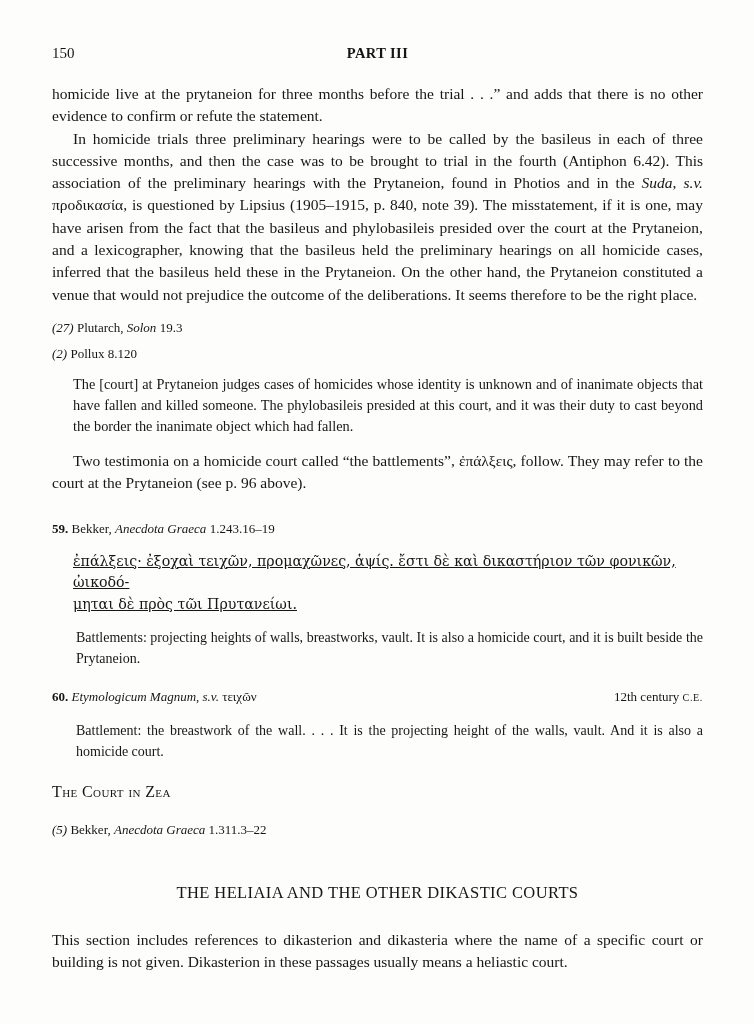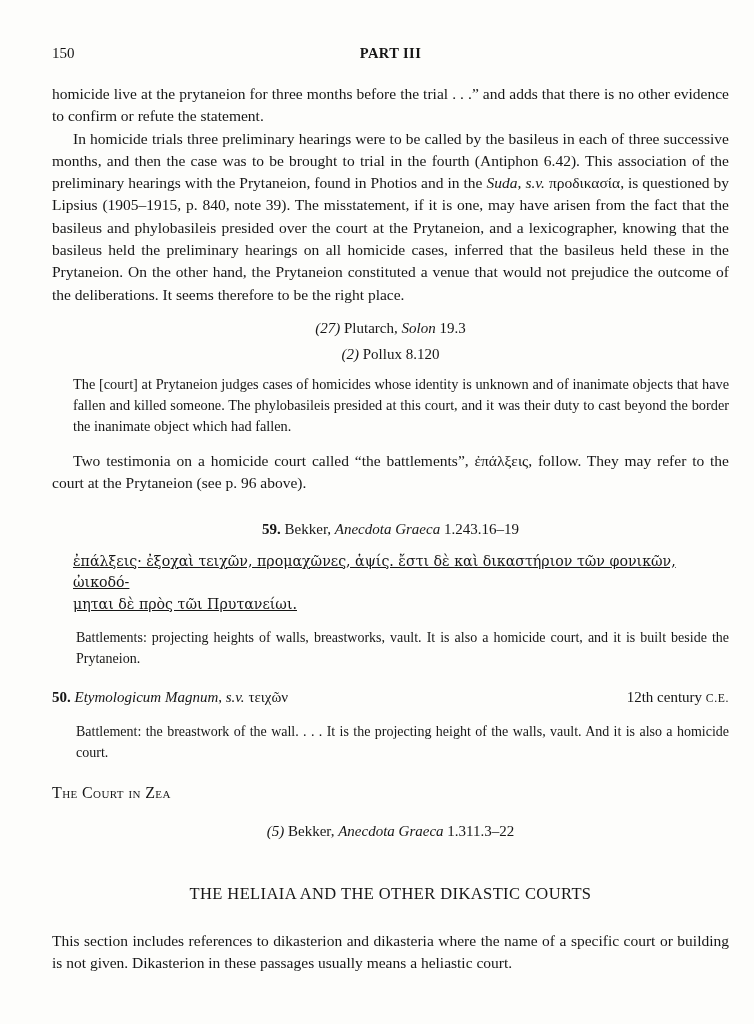--- a/index.html
+++ b/index.html
@@ -12,21 +12,21 @@
     height: 1024px;
     overflow: hidden;
     font-family: "Liberation Serif", "DejaVu Serif", serif;
     color: #161616;
     background: #fdfdfb;
   }
   .page {
     box-sizing: border-box;
     width: 754px;
     height: 1024px;
-    padding: 45px 25px 20px 52px;
+    padding: 45px 51px 20px 52px;
   }
   .running-head {
     display: grid;
     grid-template-columns: 1fr auto 1fr;
     align-items: baseline;
     font-size: 15px;
     margin-bottom: 21px;
   }
   .running-head .page-num { justify-self: start; }
   .running-head .part-title {
@@ -36,24 +36,23 @@
     font-size: 14.5px;
   }
   .body-text {
     font-size: 15.5px;
     line-height: 22.3px;
     text-align: justify;
     margin: 0;
   }
   .indent-first { text-indent: 21px; }
   .entry-line {
-    font-size: 15px;
+    font-size: 13px;
     line-height: 22px;
     margin: 0;
-    text-align: center;
   }
   .entry-27 { margin-top: 11px; }
   .entry-2  { margin-top: 4px; }
   .entry-59 { margin-top: 23px; }
   .entry-60 {
     margin-top: 17px;
     display: flex;
     justify-content: space-between;
     align-items: baseline;
   }
@@ -122,21 +121,21 @@
 
   <p class="body-text indent-first para-testimonia"><span>Two testimonia on a homicide court called “the battlements”, ἐπάλξεις, follow. They may refer to the court at the Prytaneion (see p. 96 above).</span></p>
 
   <p class="entry-line entry-59"><span class="b">59.</span><span> Bekker, </span><span class="i">Anecdota Graeca</span><span> 1.243.16–19</span></p>
 
   <p class="greek-block"><span>ἐπάλξεις· ἐξοχαὶ τειχῶν, προμαχῶνες, ἁψίς. ἔστι δὲ καὶ δικαστήριον τῶν φονικῶν, ὠικοδό-</span><br><span>μηται δὲ πρὸς τῶι Πρυτανείωι.</span></p>
 
   <p class="trans-block"><span>Battlements: projecting heights of walls, breastworks, vault. It is also a homicide court, and it is built beside the Prytaneion.</span></p>
 
   <div class="entry-line entry-60">
-    <span><span class="b">50.</span><span> </span><span class="i">Etymologicum Magnum</span><span>, </span><span class="i">s.v.</span><span> τειχῶν</span></span>
+    <span><span class="b">60.</span><span> </span><span class="i">Etymologicum Magnum</span><span>, </span><span class="i">s.v.</span><span> τειχῶν</span></span>
     <span><span>12th century </span><span class="sc">C.E.</span></span>
   </div>
 
 
   <p class="trans-block"><span>Battlement: the breastwork of the wall. . . . It is the projecting height of the walls, vault. And it is also a homicide court.</span></p>
 
   <p class="heading-smallcaps">The Court in Zea</p>
 
   <p class="entry-line entry-5"><span class="i">(5)</span><span> Bekker, </span><span class="i">Anecdota Graeca</span><span> 1.311.3–22</span></p>
 

